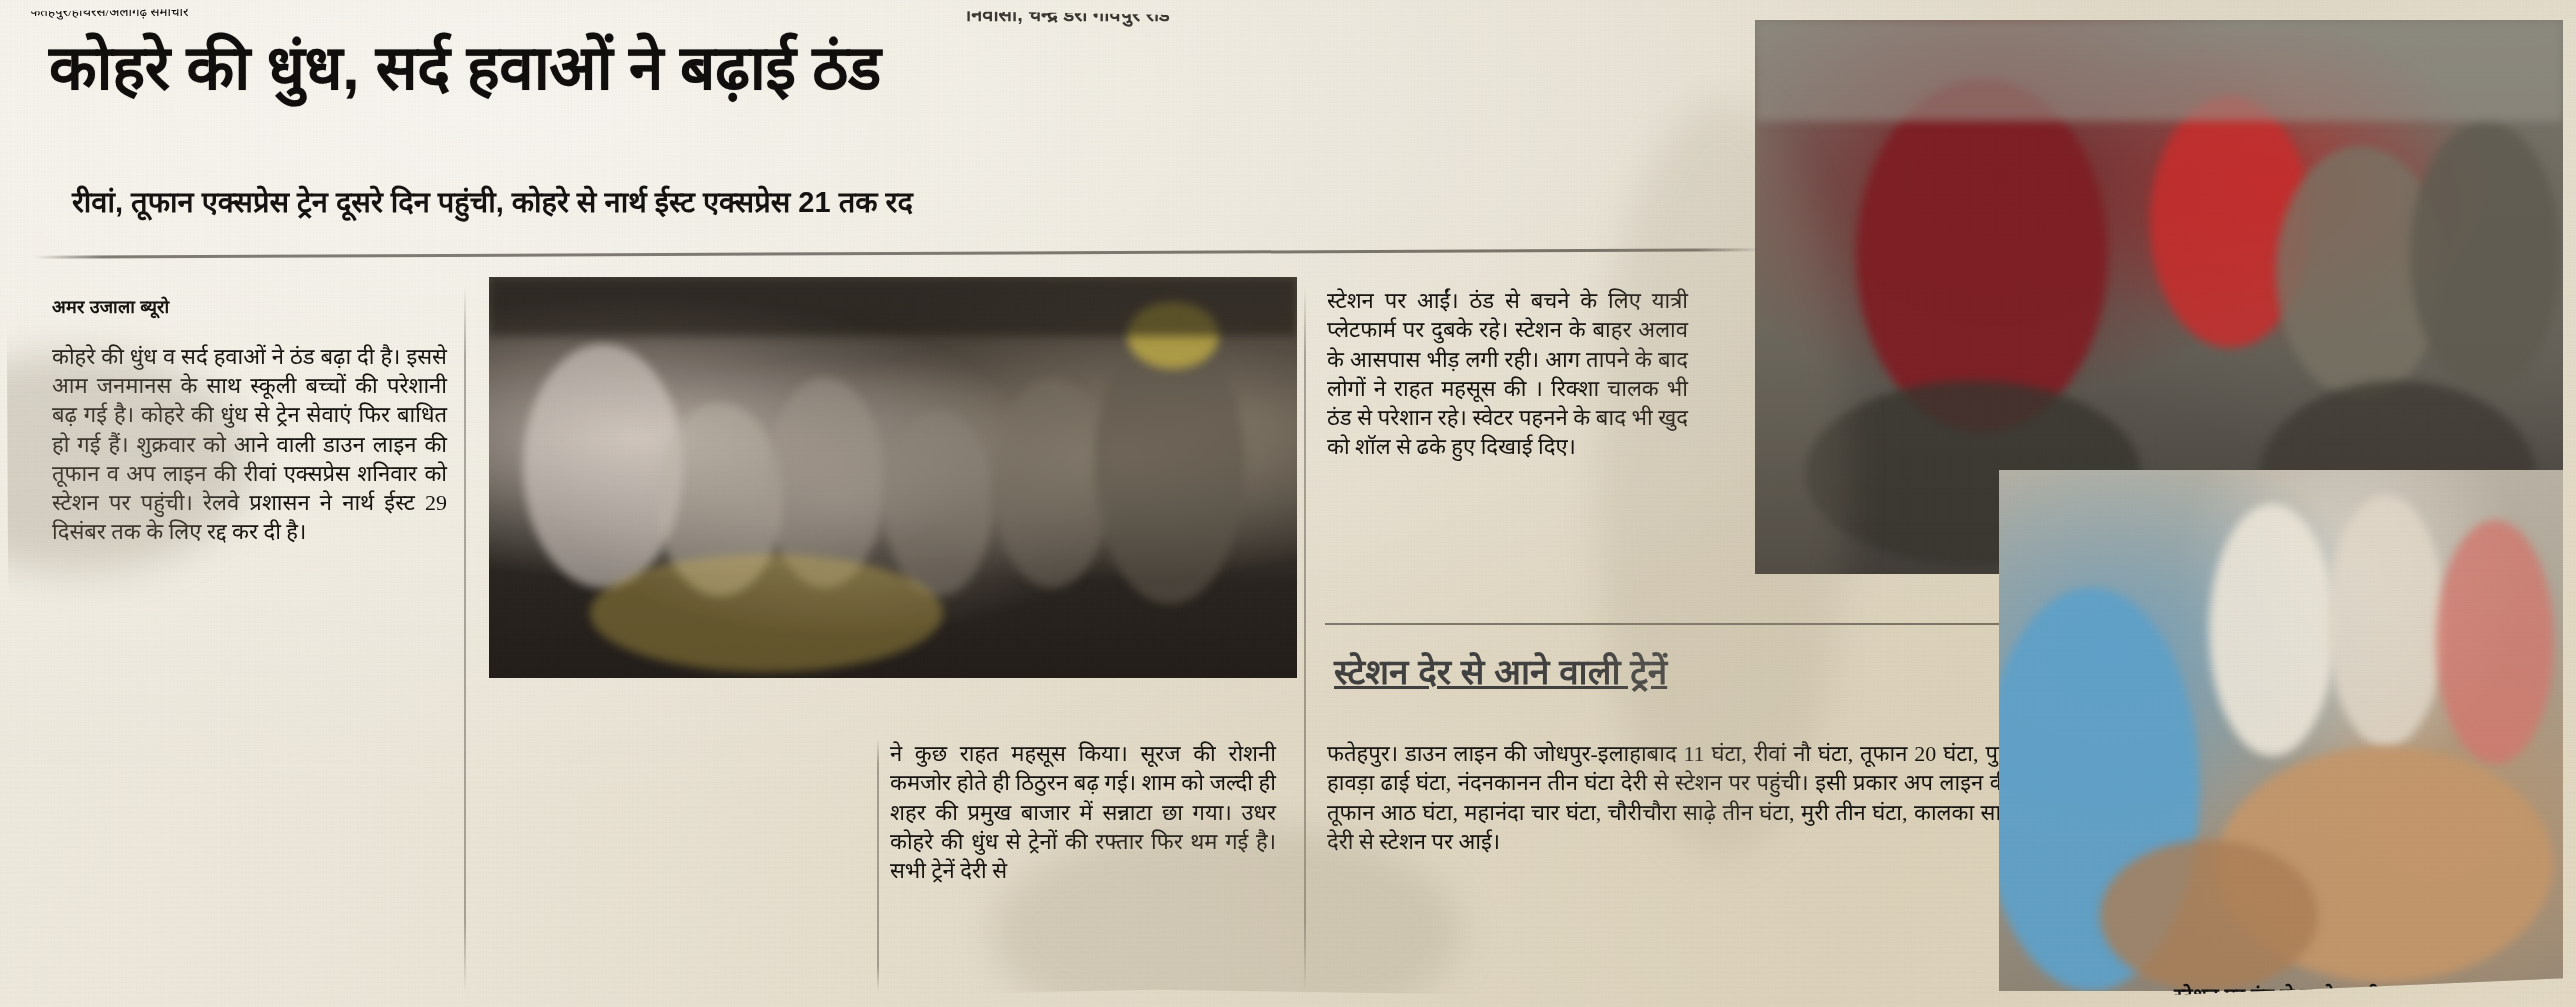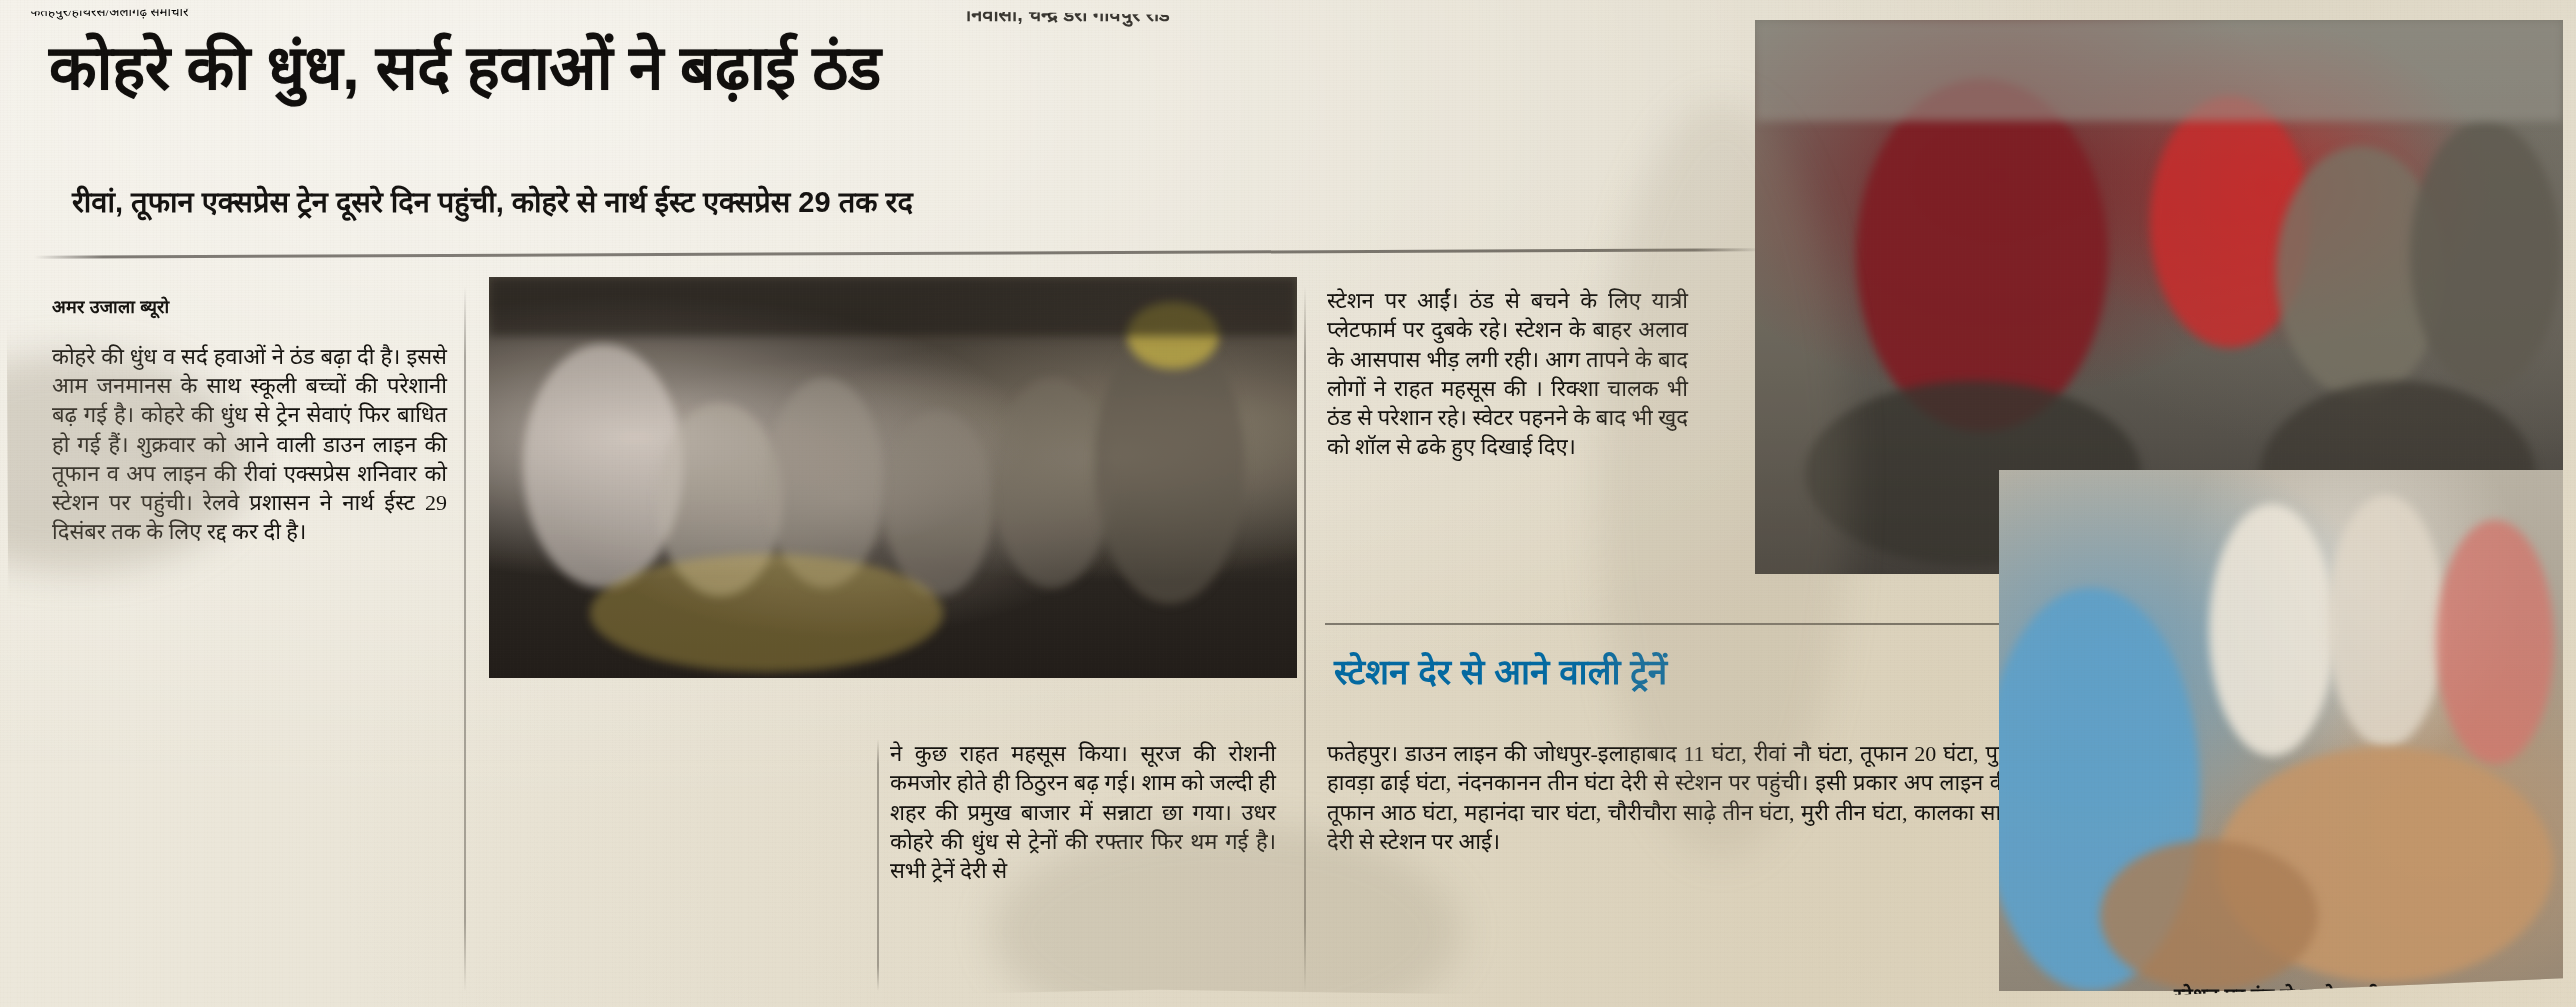--- a/index.html
+++ b/index.html
@@ -114,21 +114,22 @@
   #col5 { left: 1327px; top: 739px; width: 869px; }
 
   
   #subhead2 {
     position: absolute;
     left: 1334px; top: 647px;
     width: 874px;
     font-family: "Liberation Sans", sans-serif;
     font-weight: 700;
     font-size: 35px;
-    color: #0369a1;
+    color: #404040;
+    text-decoration: underline;
   }
   #rule-sub2 {
     position: absolute;
     left: 1325px; top: 623px;
     width: 882px; height: 1.7px;
     background: rgba(30,25,20,.5);
   }
 
   
   .photo { position: absolute; overflow: hidden; }
@@ -224,21 +225,21 @@
   <div id="clip">
 
     <div id="topstrip">
       <span>निवासी, चन्द्र डेरा गांवपुर रोड</span>
     </div>
     <div id="topstrip-left">
       <span>फतेहपुर/हाथरस/अलीगढ़ समाचार</span>
     </div>
 
     <div id="headline" class="txt">कोहरे की धुंध, सर्द हवाओं ने बढ़ाई ठंड</div>
-    <div id="subhead" class="txt">रीवां, तूफान एक्सप्रेस ट्रेन दूसरे दिन पहुंची, कोहरे से नार्थ ईस्ट एक्सप्रेस 29 तक रद</div>
+    <div id="subhead" class="txt">रीवां, तूफान एक्सप्रेस ट्रेन दूसरे दिन पहुंची, कोहरे से नार्थ ईस्ट एक्सप्रेस 21 तक रद</div>
     <div id="rule-top"></div>
 
     <div id="col1" class="col">
       <div class="byline">अमर उजाला ब्यूरो</div>
       <div id="col1-body">
         <p class="noind">कोहरे की धुंध व सर्द हवाओं ने ठंड बढ़ा दी है। इससे आम जनमानस के साथ स्कूली बच्चों की परेशानी बढ़ गई है। कोहरे की धुंध से ट्रेन सेवाएं फिर बाधित हो गई हैं। शुक्रवार को आने वाली डाउन लाइन की तूफान व अप लाइन की रीवां एक्सप्रेस शनिवार को स्टेशन पर पहुंची। रेलवे प्रशासन ने नार्थ ईस्ट 29 दिसंबर तक के लिए रद्द कर दी है।</p>
       </div>
     </div>
 
     <div id="photo-main" class="photo">

